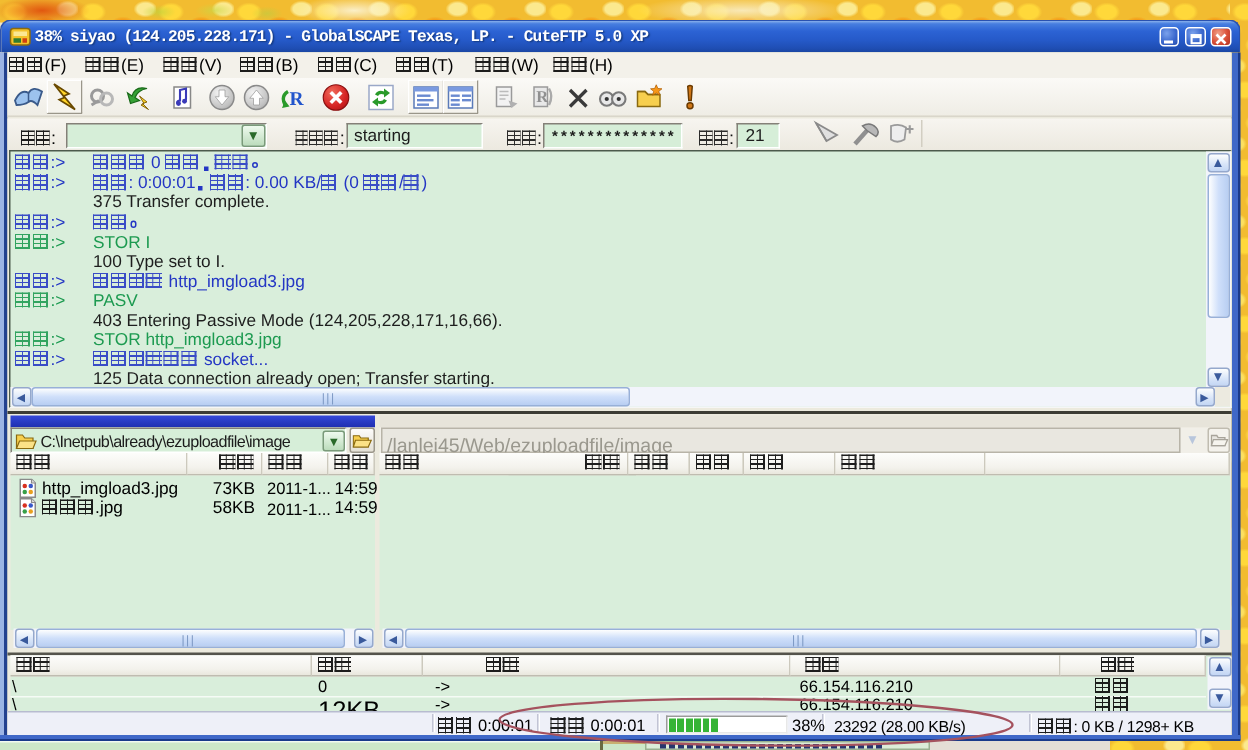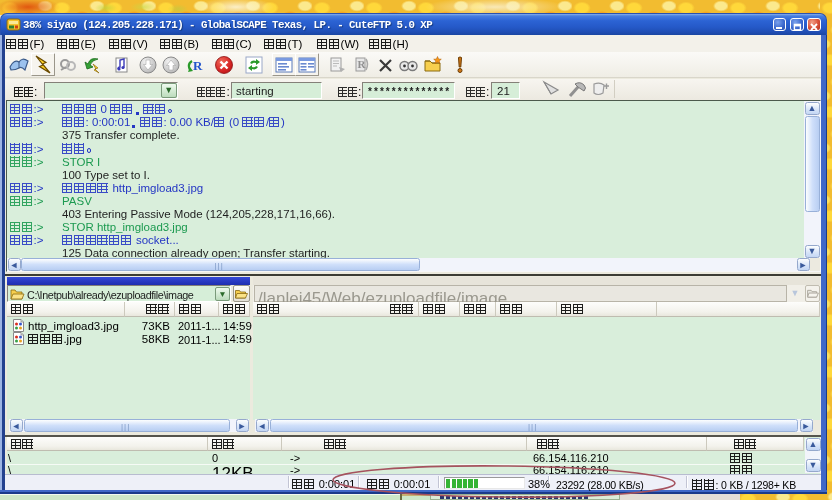--- a/index.html
+++ b/index.html
@@ -263,21 +263,21 @@
   </svg>
 <div class="ab" style="left:27px;top:289px;font-size:10.8px;letter-spacing:-0.4px;color:#1c1c1c;white-space:pre">C:\Inetpub\already\ezuploadfile\image</div>
 <div class="ab" style="left:215px;top:286.5px;width:15px;height:14px;border:1px solid #7a9a7a;border-radius:2px;background:linear-gradient(180deg,#eefaee,#bcdcbc);color:#2a6a2a;font-size:8.5px;font-weight:bold;text-align:center;line-height:13px">▼</div>
 <div class="ab" style="left:233px;top:285px;width:16.5px;height:17px;border:1px solid #9a968a;border-radius:2px;background:linear-gradient(180deg,#fdfcfa,#e4e1d6)"></div>
 <svg class="ab" style="left:235px;top:289px" width="13" height="10" viewBox="0 0 13 10">
 <path d="M0.5 1.5 L0.5 9 L10.5 9 L10.5 3 L5.5 3 L4.5 1.5 Z" fill="#f7cf4e" stroke="#8a6a10" stroke-width="0.8"></path>
 <path d="M2 4.5 L12.5 4.5 L10.5 9 L0.5 9 Z" fill="#fbe287" stroke="#8a6a10" stroke-width="0.8"></path>
   </svg>
 <div class="ab" style="left:253px;top:284.5px;width:567px;height:17.5px;background:#f1efe8"></div>
 <div class="ab" style="left:254px;top:285px;width:533px;height:16.5px;background:#e9e7e0;border:1px solid #b8b4a8"></div>
-<div class="ab" style="left:258px;top:288.5px;font-size:17px;color:#9a988e">/lanlei45/Web/ezuploadfile/image</div>
+<div class="ab" style="left:258px;top:288.5px;font-size:13px;color:#9a988e">/lanlei45/Web/ezuploadfile/image</div>
 <div class="ab" style="left:788px;top:287px;width:14px;height:12.5px;color:#b8c6dc;font-size:9px;font-weight:bold;text-align:center;line-height:12px">▼</div>
 <div class="ab" style="left:805px;top:285px;width:15px;height:16.5px;border:1px solid #c0bcb0;border-radius:2px;background:#f4f2ec"></div>
 <svg class="ab" style="left:807px;top:289px" width="12" height="9" viewBox="0 0 13 10">
 <path d="M0.5 1.5 L0.5 9 L10.5 9 L10.5 3 L5.5 3 L4.5 1.5 Z" fill="#e8e6e0" stroke="#a8a49a" stroke-width="1"></path>
 <path d="M2 4.5 L12.5 4.5 L10.5 9 L0.5 9 Z" fill="#f6f4ee" stroke="#a8a49a" stroke-width="1"></path>
   </svg>
 <div class="colh" style="left:7px;top:301.5px;width:118px;height:15px;padding-top:1.5px;text-align:left;padding-left:4px;"><b class="g"></b><b class="g"></b></div>
 <div class="colh" style="left:125px;top:301.5px;width:50px;height:15px;padding-top:1.5px;text-align:right;padding-right:4px;"><b class="g"></b><b class="g"></b></div>
 <div class="colh" style="left:175px;top:301.5px;width:44px;height:15px;padding-top:1.5px;text-align:left;padding-left:4px;"><b class="g"></b><b class="g"></b></div>
 <div class="colh" style="left:219px;top:301.5px;width:31px;height:15px;padding-top:1.5px;text-align:left;padding-left:4px;"><b class="g"></b><b class="g"></b></div>

